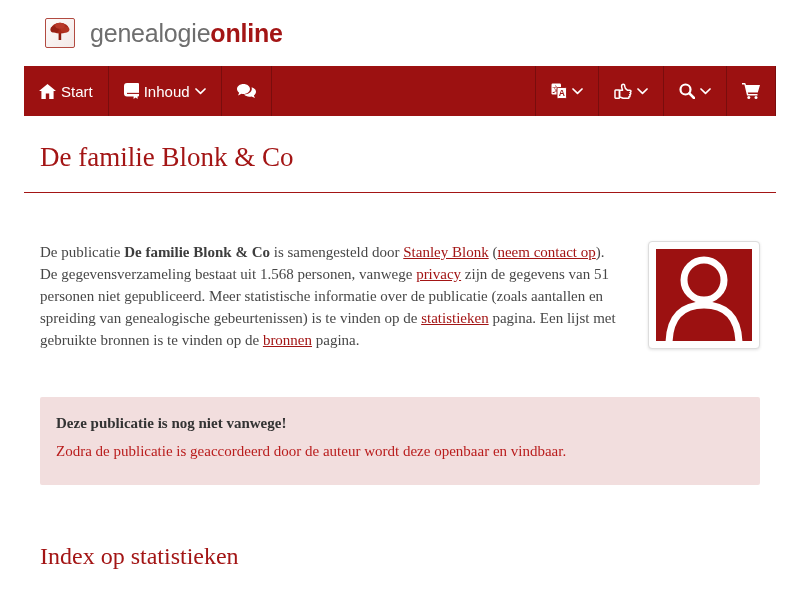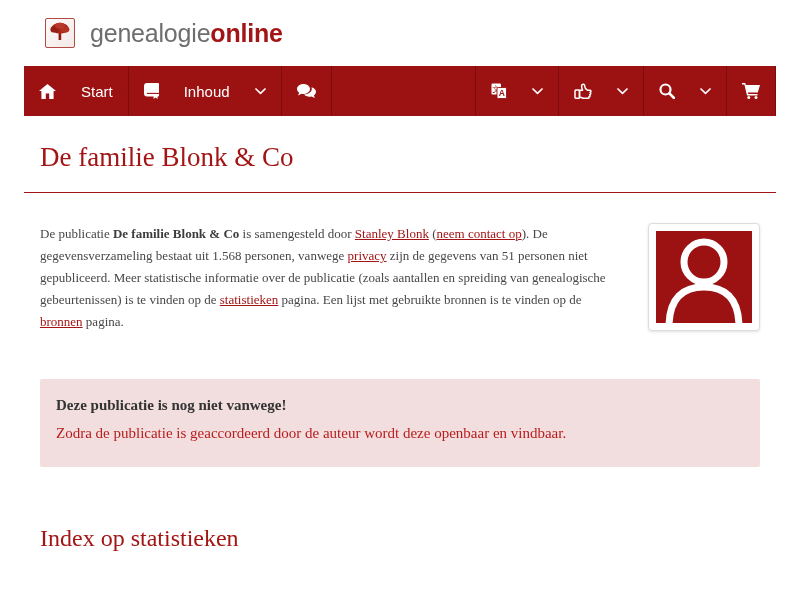--- a/index.html
+++ b/index.html
@@ -16,34 +16,34 @@
     display:flex;align-items:center;justify-content:center;flex:0 0 auto;
   }
   .logo-text{margin-left:15px;font-size:25px;letter-spacing:-0.2px;}
   .logo-text .gray{color:#6e6e6e;font-weight:400;}
   .logo-text .red{color:#a31515;font-weight:700;}
   
   .nav{
     margin:0 24px;height:50px;background:#9c1111;display:flex;align-items:stretch;
   }
   .nav-item{
-    display:flex;align-items:center;gap:25px;padding:0 15px;
+    display:flex;align-items:center;gap:5px;padding:0 15px;
     color:#ffffff;font-size:15px;cursor:pointer;
     border-right:1px solid rgba(0,0,0,0.22);
     white-space:nowrap;
   }
   .nav-item svg{display:block;}
   .nav-spacer{flex:1;border-right:1px solid rgba(0,0,0,0.22);}
   
   .main{margin:0 24px;padding:0 16px;box-sizing:border-box;font-family:Liberation Serif, serif;}
   .page-title{
     margin:26px 0 0 0;font-size:27px;font-weight:400;color:#a31515;line-height:1.15;
   }
   .title-rule{border:none;border-top:1px solid #a31515;margin:19px -16px 0 -16px;}
-  .intro{margin-top:30px;font-size:13px;line-height:22px;color:#474747;}
+  .intro{margin-top:48px;font-size:15px;line-height:22px;color:#474747;}
   .intro a{color:#a31515;text-decoration:underline;cursor:pointer;}
   .intro b{color:#3d3d3d;}
   .avatar-frame{
     float:right;margin:0 0 12px 24px;padding:7px;background:#fff;
     border:1px solid #ddd;border-radius:4px;box-shadow:0 1px 3px rgba(0,0,0,0.12);
   }
   .avatar{width:96px;height:92px;background:#9c1111;overflow:hidden;}
   .notice{
     clear:none;margin-top:46px;background:#f2dede;border-radius:2px;
     padding:15px 16px 23px 16px;font-size:15px;line-height:22px;

